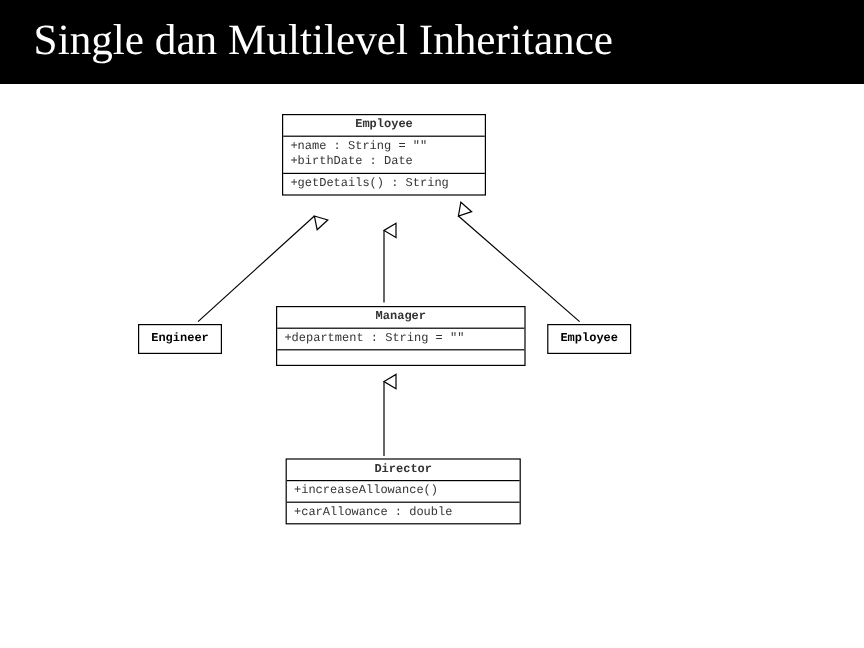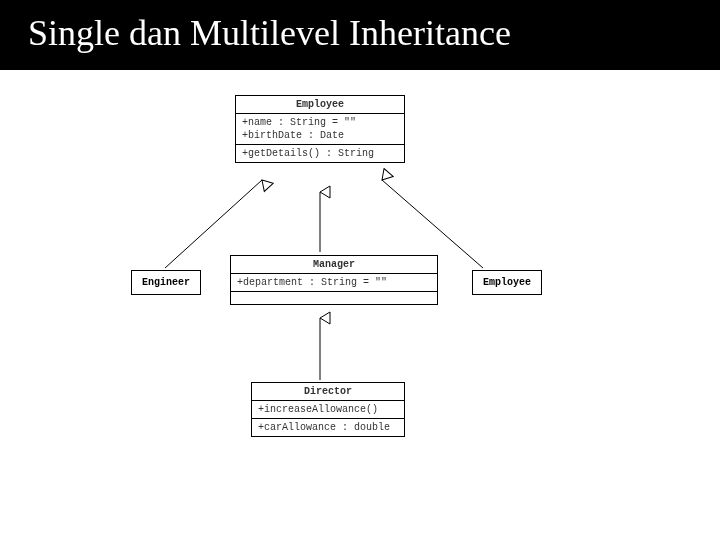--- a/index.html
+++ b/index.html
@@ -53,21 +53,20 @@
   .uml-section:last-child { border-bottom: none; }
   .uml-row { white-space: nowrap; }
   .simple-class {
     position: absolute;
     border: 1px solid #000;
     background: #fff;
     font-family: 'Courier New', monospace;
     font-size: 10px;
     padding: 6px 10px;
     font-weight: bold;
-    margin-left: 16px;
   }
   svg.connector {
     position: absolute;
     top: 0; left: 0;
     width: 100%; height: 100%;
     pointer-events: none;
   }
 </style>
 </head>
 <body>
@@ -115,21 +114,21 @@
     <div class="uml-section">
       <div class="uml-row">+department : String = ""</div>
     </div>
     <div class="uml-section"></div>
   </div>
 
   <div class="simple-class" style="left:456px; top:200px;">
     <span>Employee</span>
   </div>
 
-  <div class="uml-class" style="left:251px; top:312px; width:154px;">
+  <div class="uml-class" style="left:238px; top:312px; width:196px;">
     <div class="uml-name">Director</div>
     <div class="uml-section">
       <div class="uml-row">+increaseAllowance()</div>
     </div>
     <div class="uml-section">
       <div class="uml-row">+carAllowance : double</div>
     </div>
   </div>
 
 </div>

